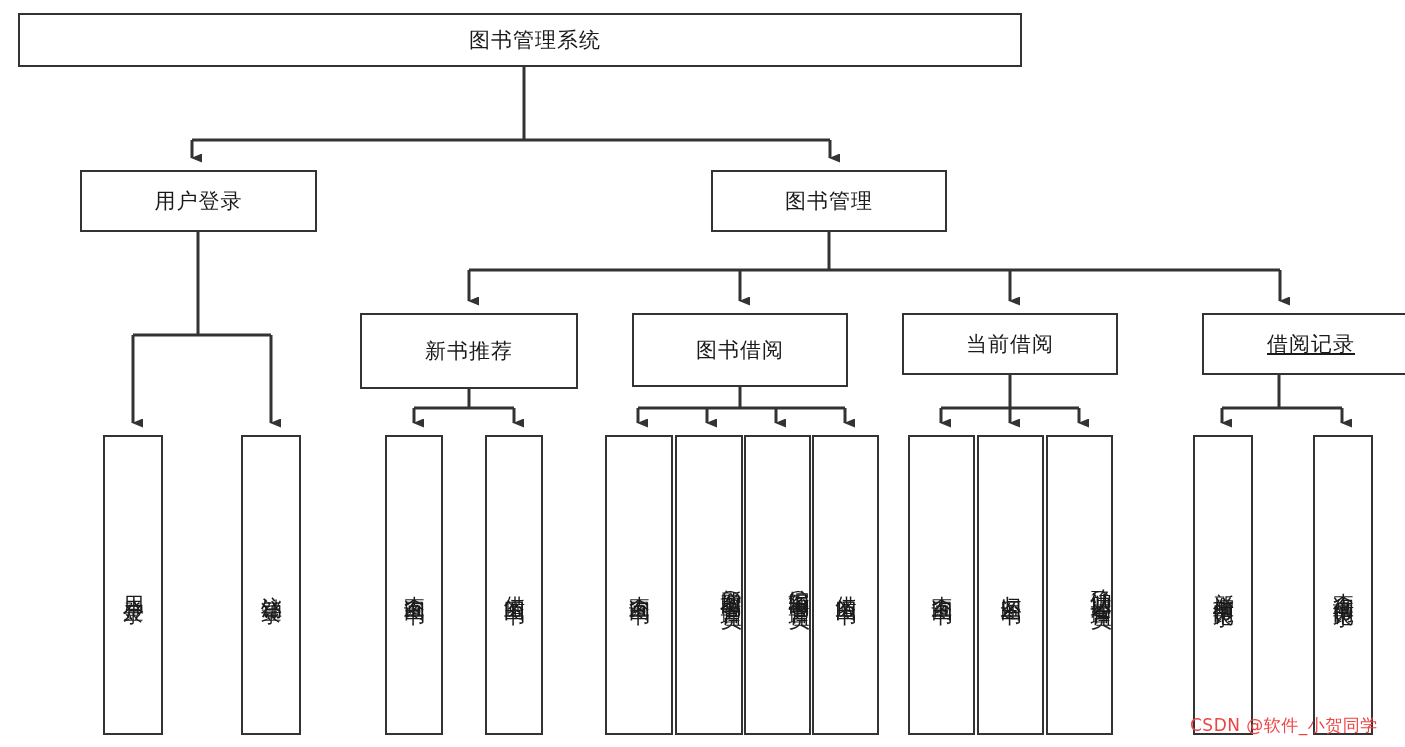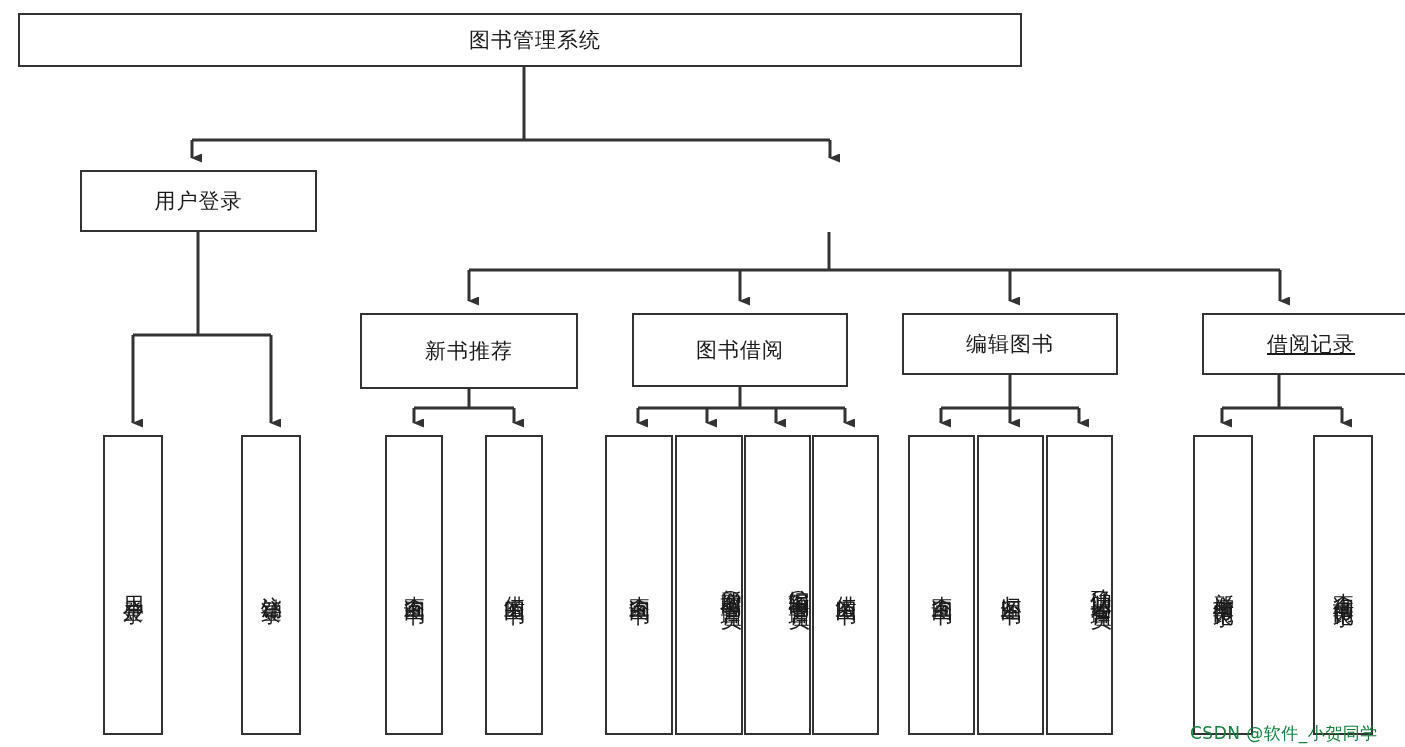--- a/index.html
+++ b/index.html
@@ -54,25 +54,24 @@
   .node.v .vtext {
     writing-mode: vertical-rl;
     text-orientation: upright;
     white-space: nowrap;
   }
   #watermark {
     position: absolute;
     left: 1190px;
     top: 714px;
     font-size: 17px;
-    color: #15803d;
+    color: #ef4444;
     white-space: nowrap;
     z-index: 3;
     letter-spacing: 0.5px;
-    margin-top: 8px;
   }
 </style>
 </head>
 <body>
 
 <div id="canvas">
 
   <svg id="wires" viewBox="0 0 1405 747">
     <defs>
       <marker id="arrow" markerWidth="9" markerHeight="11" refX="4.5" refY="10" orient="auto" markerUnits="userSpaceOnUse">
@@ -123,29 +122,32 @@
     </g>
   </svg>
 
   <div class="node h" style="left:18px;top:13px;width:1004px;height:54px;padding-left:30px;">
     <span>图书管理系统</span>
   </div>
 
   <div class="node h" style="left:80px;top:170px;width:237px;height:62px;">
     <span>用户登录</span>
   </div>
+  <div class="node h" style="left:711px;top:170px;width:236px;height:62px;">
+    <span>图书管理</span>
+  </div>
 
   <div class="node h" style="left:360px;top:313px;width:218px;height:76px;">
     <span>新书推荐</span>
   </div>
   <div class="node h" style="left:632px;top:313px;width:216px;height:74px;">
     <span>图书借阅</span>
   </div>
   <div class="node h" style="left:902px;top:313px;width:216px;height:62px;">
-    <span>编辑图书</span>
+    <span>当前借阅</span>
   </div>
   <div class="node h" style="left:1202px;top:313px;width:218px;height:62px;text-decoration:underline;">
     <span>借阅记录</span>
   </div>
 
   <div class="node v mid" style="left:103px;top:435px;width:60px;height:300px;">
     <span class="vtext">用户登录</span>
   </div>
   <div class="node v mid" style="left:241px;top:435px;width:60px;height:300px;">
     <span class="vtext">注销登录</span>

